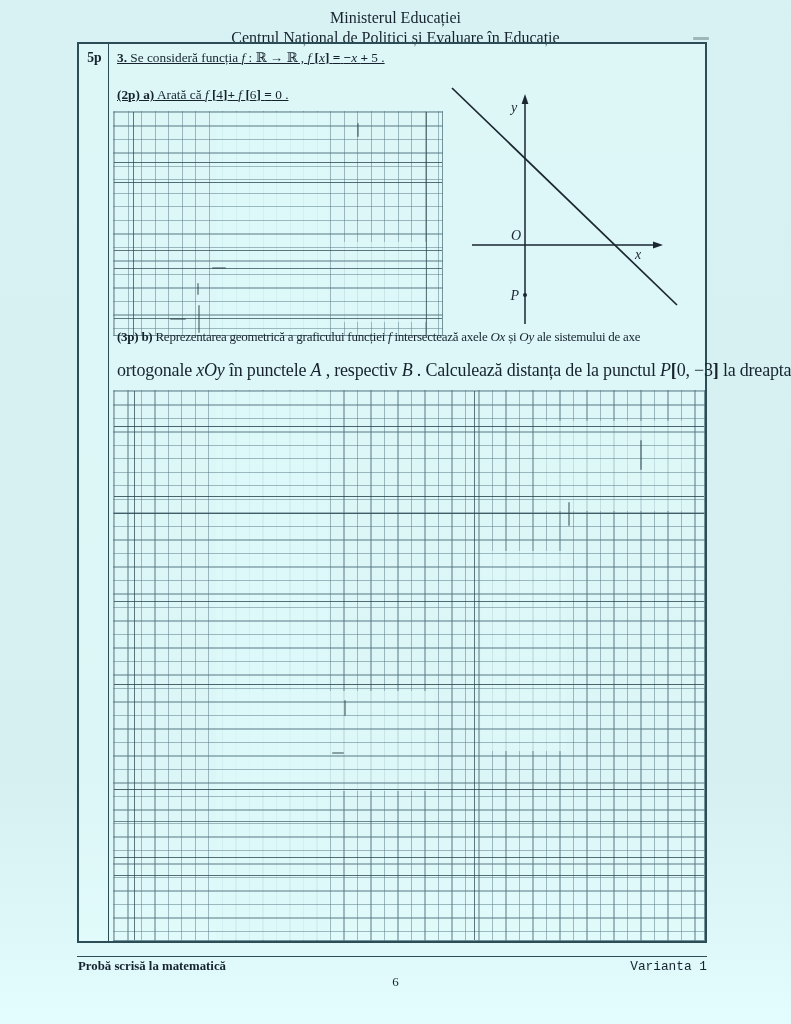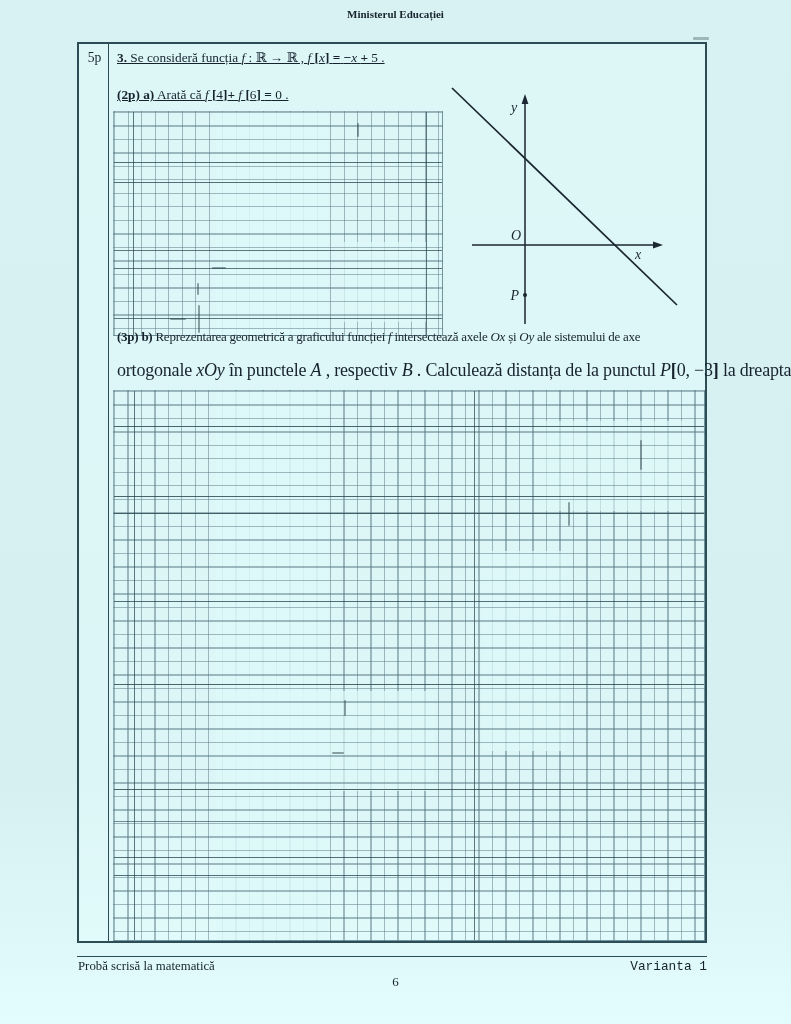--- a/index.html
+++ b/index.html
@@ -2,27 +2,27 @@
 <html><head>
 <meta charset="utf-8">
 <style>
   html,body{margin:0;padding:0;}
   .page{
     position:relative;width:791px;height:1024px;overflow:hidden;
     background:linear-gradient(180deg,#d8f2f3 0%,#d6eff1 76%,#ddf7f8 90%,#e3fdfe 100%);
     font-family:"Liberation Serif","DejaVu Serif","DejaVu Sans",serif;
     color:#16232e;
   }
-  .header{position:absolute;top:8px;left:0;right:0;text-align:center;font-size:11px;line-height:1.25;font-weight:bold;}
+  .header{position:absolute;top:8px;left:0;right:0;text-align:center;font-size:16px;line-height:1.25;}
   .box{
     position:absolute;left:77px;top:42px;width:630px;height:901px;
     border:2px solid #2c4d55;box-sizing:border-box;background:rgba(228,252,252,.45);
   }
   .divider{position:absolute;left:29px;top:0;bottom:0;width:0;border-left:1.6px solid #2c4d55;}
-  .points{position:absolute;left:3px;top:6px;width:25px;text-align:center;font-weight:normal;font-size:13.6px;}
+  .points{position:absolute;left:3px;top:6px;width:25px;text-align:center;font-weight:bold;font-size:13.6px;}
   .tline{position:absolute;left:38px;white-space:nowrap;font-size:13.3px;}
   .l1{top:6px;text-decoration:underline;}
   .l2{top:43px;text-decoration:underline;}
   .b1{top:285px;font-size:13px;letter-spacing:-0.25px;}
   .b2{top:316px;font-size:18px;letter-spacing:-0.2px;}
   .it{font-style:italic;}
   .bd{font-weight:bold;}
   .grid{position:absolute;border:1px solid rgba(86,120,130,.55);box-sizing:border-box;}
   .grid-a{
     left:34px;top:67px;width:330px;height:225px;
@@ -64,31 +64,32 @@
       repeating-linear-gradient(to right,rgba(86,120,130,.5) 0 1px,transparent 1px 13.5px);
     background-repeat:no-repeat,no-repeat,no-repeat,no-repeat,no-repeat,no-repeat,no-repeat,no-repeat,no-repeat,no-repeat,no-repeat,repeat,no-repeat,no-repeat,no-repeat,no-repeat,repeat;
     background-position:20px 0,360px 0,0 35px,0 105px,0 122px,0 210px,0 293px,0 398px,0 430px,0 466px,0 484px,0 0,102px 0,367px 160px,120px 300px,420px 30px,0 0;
     background-size:1.3px 100%,1.3px 100%,100% 1.4px,100% 1.4px,100% 1.4px,100% 1.4px,100% 1.4px,100% 1.4px,100% 1.2px,100% 1.4px,100% 1.4px,auto,112px 100%,85px 200px,200px 100px,150px 90px,auto;
   }
   .graph{position:absolute;left:366px;top:34px;width:252px;height:252px;}
   .graph svg{display:block;}
   .graph text{font-family:"Liberation Serif","DejaVu Serif",serif;font-style:italic;font-size:14px;fill:#1a2630;}
   .sm{position:absolute;background:#2f4750;opacity:.5;border-radius:1px;}
   .footer-rule{position:absolute;left:77px;top:956px;width:630px;border-top:1.6px solid #2c4d55;}
-  .footer-left{position:absolute;left:78px;top:959px;font-size:12.8px;}
+  .footer-left{position:absolute;left:78px;top:959px;font-size:12.8px;font-weight:bold;}
   .footer-right{position:absolute;right:84px;top:959px;font-size:12.8px;font-family:Liberation Mono, monospace;}
   .page-num{position:absolute;left:0;right:0;top:974px;text-align:center;font-size:13px;}
 </style>
 </head>
 <body>
 
 <div class="page">
 
   <div class="header">
     <div>Ministerul Educației</div>
+    <div>Centrul Național de Politici și Evaluare în Educație</div>
   </div>
 
   <div class="box">
     <div class="divider"></div>
     <div class="points">5p</div>
 
     <div class="tline l1"><span class="bd">3.</span><span> Se consideră funcția </span><span class="it">f</span><span> : ℝ → ℝ , </span><span class="it">f </span><span class="bd">[</span><span class="it">x</span><span class="bd">]</span><span> </span><span class="bd">=</span><span> </span><span class="bd">−</span><span class="it">x</span><span> </span><span class="bd">+</span><span> 5 .</span></div>
     <div class="tline l2"><span class="bd">(2p) a)</span><span> Arată că </span><span class="it">f </span><span class="bd">[</span><span>4</span><span class="bd">]</span><span class="bd">+</span><span> </span><span class="it">f </span><span class="bd">[</span><span>6</span><span class="bd">]</span><span> </span><span class="bd">=</span><span> 0 .</span></div>
 
     <div class="grid grid-a"></div>

